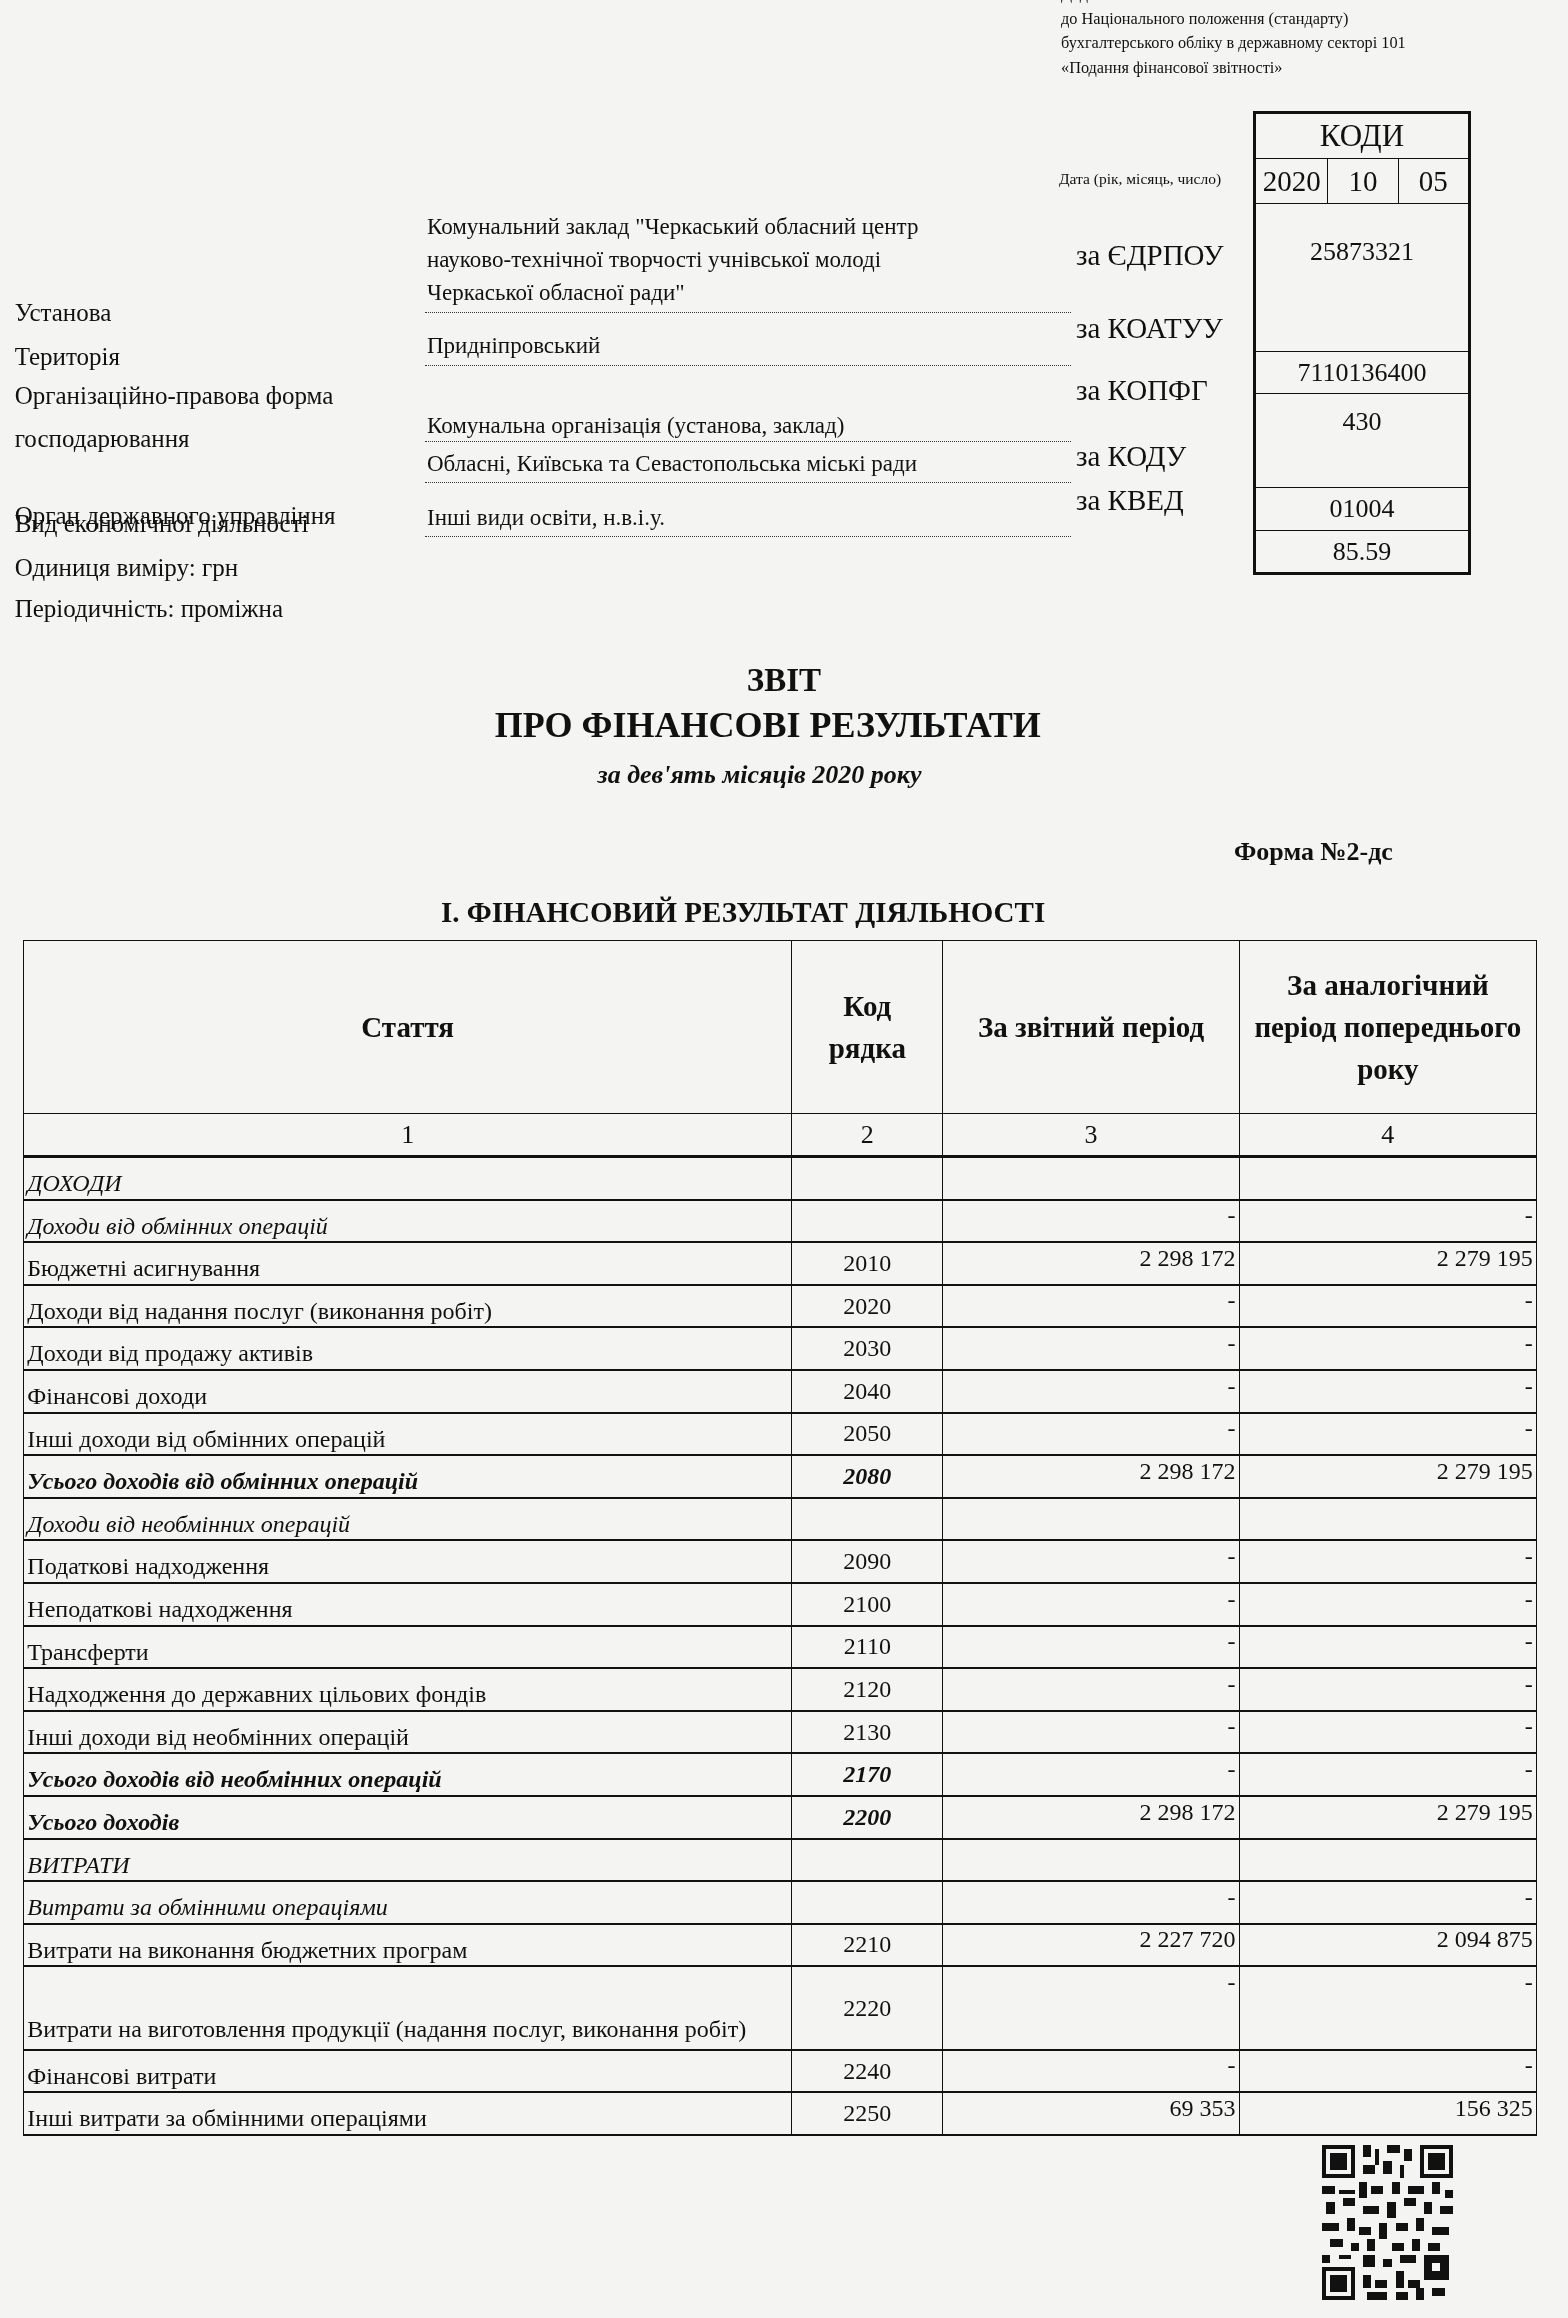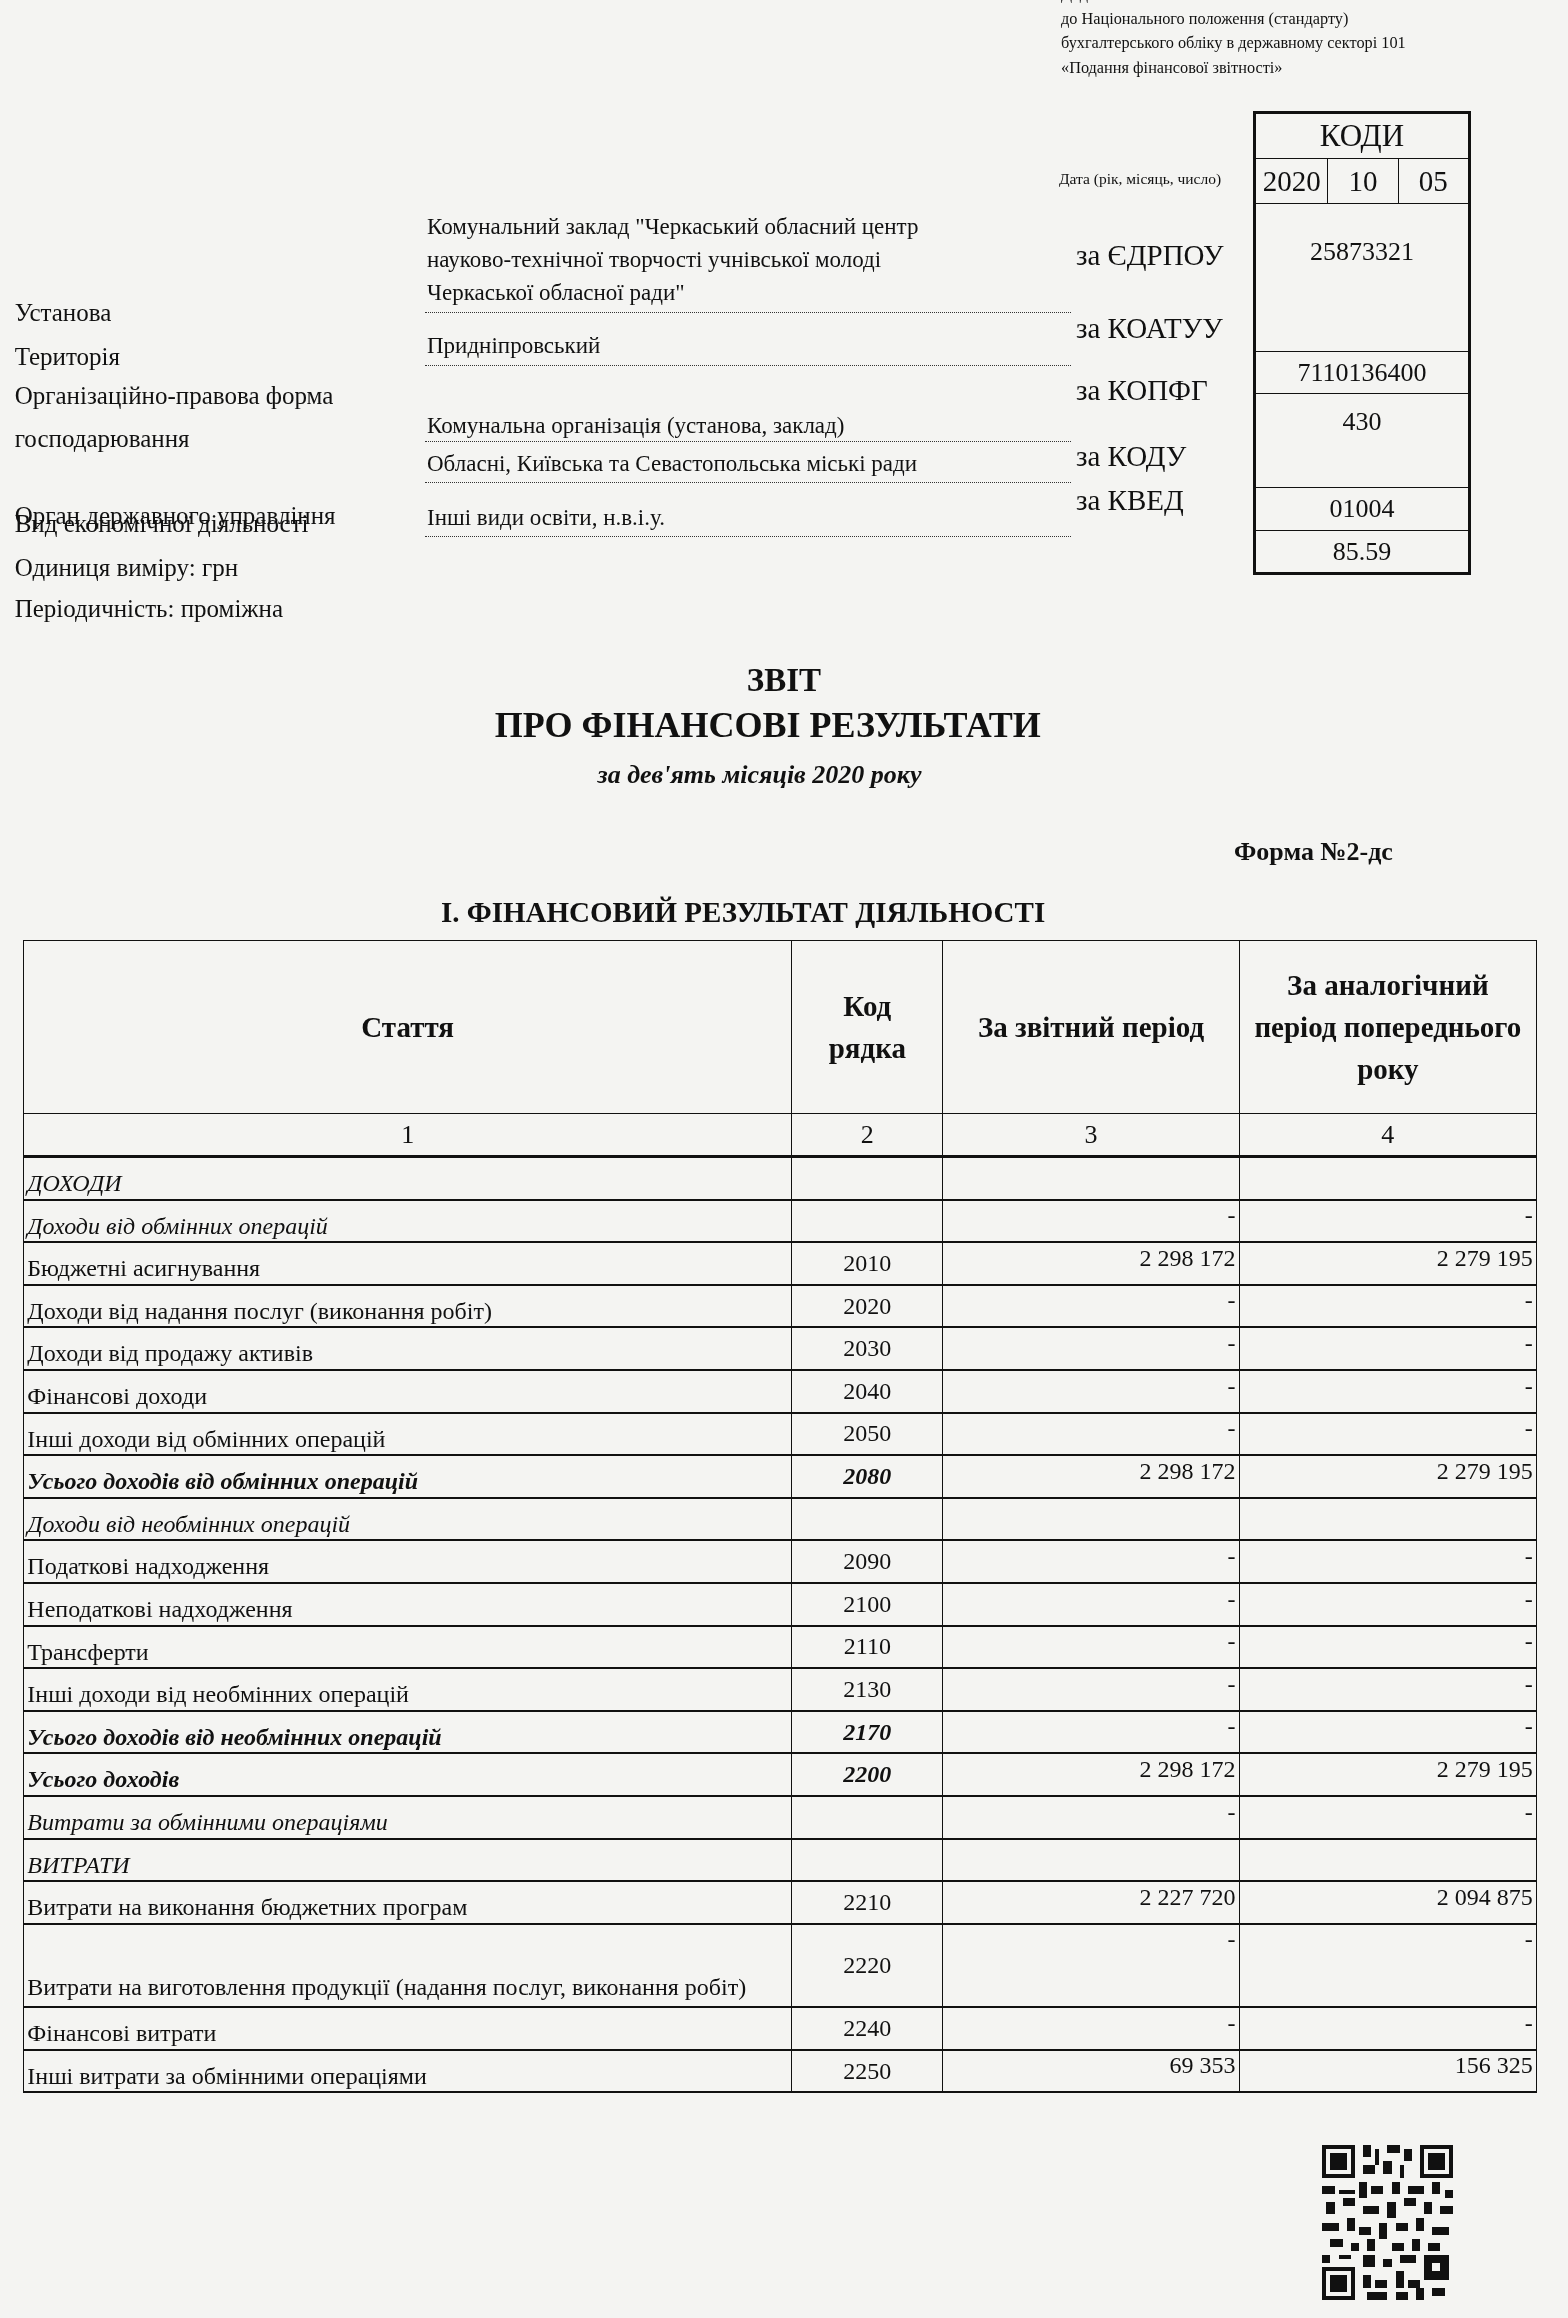--- a/index.html
+++ b/index.html
@@ -225,48 +225,54 @@
         <td class="c3">-</td>
         <td class="c4">-</td>
       </tr>
       <tr class="row">
         <td class="c1">Трансферти</td>
         <td class="c2">2110</td>
         <td class="c3">-</td>
         <td class="c4">-</td>
       </tr>
       <tr class="row">
+        <td class="c1">Надходження до державних цільових фондів</td>
+        <td class="c2">2120</td>
+        <td class="c3">-</td>
+        <td class="c4">-</td>
+      </tr>
+      <tr class="row">
         <td class="c1">Інші доходи від необмінних операцій</td>
         <td class="c2">2130</td>
         <td class="c3">-</td>
         <td class="c4">-</td>
       </tr>
       <tr class="row">
         <td class="c1 italic bold">Усього доходів від необмінних операцій</td>
         <td class="c2 italic bold">2170</td>
         <td class="c3">-</td>
         <td class="c4">-</td>
       </tr>
       <tr class="row">
         <td class="c1 italic bold">Усього доходів</td>
         <td class="c2 italic bold">2200</td>
         <td class="c3">2 298 172</td>
         <td class="c4">2 279 195</td>
       </tr>
       <tr class="row">
-        <td class="c1 italic">Витрати за обмінними операціями</td>
-        <td class="c2"></td>
-        <td class="c3">-</td>
-        <td class="c4">-</td>
-      </tr>
-      <tr class="row">
         <td class="c1 italic">ВИТРАТИ</td>
         <td class="c2"></td>
         <td class="c3"></td>
         <td class="c4"></td>
+      </tr>
+      <tr class="row">
+        <td class="c1 italic">Витрати за обмінними операціями</td>
+        <td class="c2"></td>
+        <td class="c3">-</td>
+        <td class="c4">-</td>
       </tr>
       <tr class="row">
         <td class="c1">Витрати на виконання бюджетних програм</td>
         <td class="c2">2210</td>
         <td class="c3">2 227 720</td>
         <td class="c4">2 094 875</td>
       </tr>
       <tr class="row tall">
         <td class="c1">
             <div class="wrap">Витрати на виготовлення продукції (надання послуг, виконання робіт)</div>

